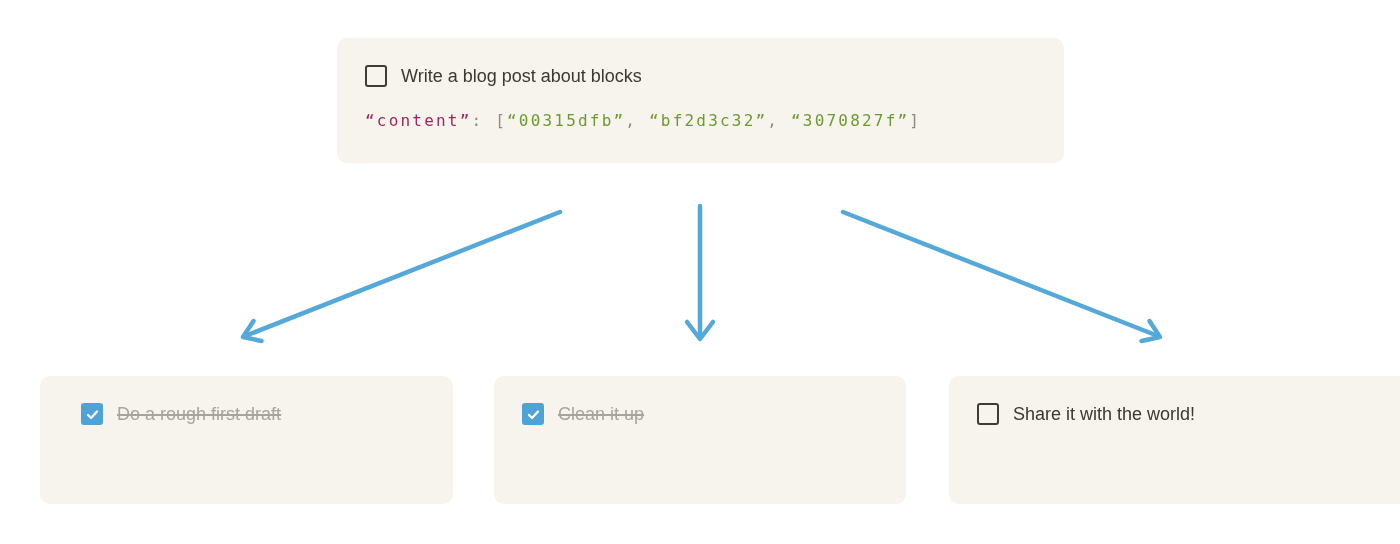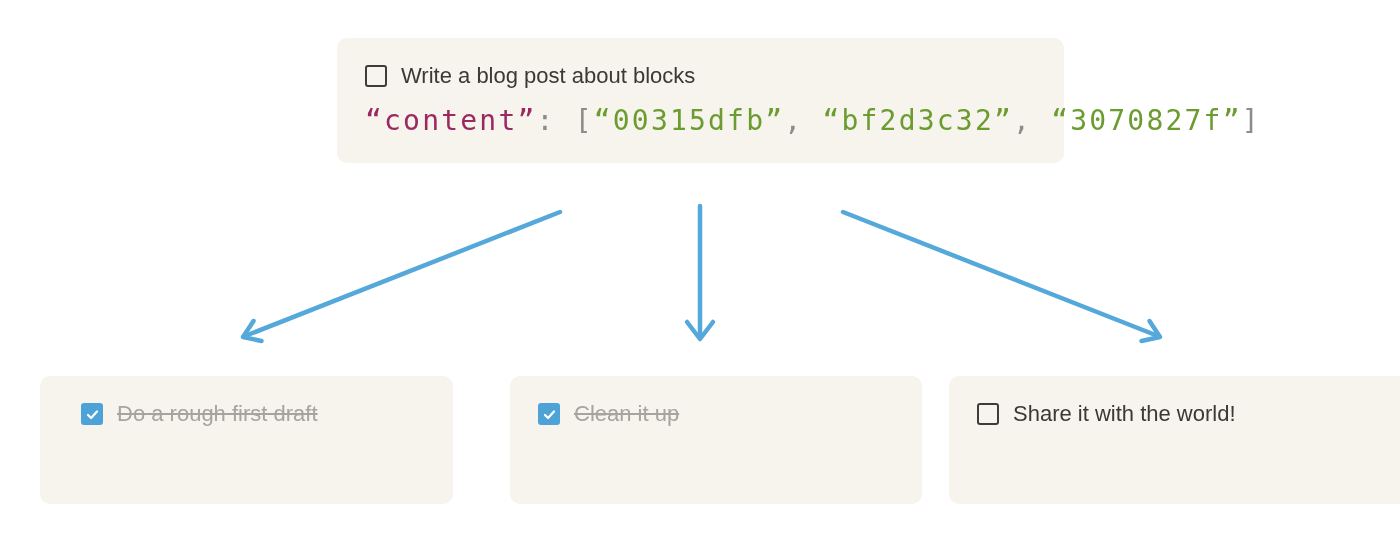--- a/index.html
+++ b/index.html
@@ -17,21 +17,21 @@
   }
   .card {
     position: absolute;
     box-sizing: border-box;
     background: #f7f3ed;
     border-radius: 10px;
     padding: 26px 28px;
   }
   .card.parent { left: 337px; top: 38px;  width: 727px; height: 125px; }
   .card.child1 { left: 40px;  top: 376px; width: 413px; height: 128px; padding-left: 41px; }
-  .card.child2 { left: 510px; top: 376px; width: 412px; height: 128px; }
+  .card.child2 { left: 494px; top: 376px; width: 412px; height: 128px; }
   .card.child3 { left: 949px; top: 376px; width: 466px; height: 128px; }
 
   .title-row {
     display: flex;
     align-items: center;
     height: 24px;
   }
   .checkbox {
     flex: 0 0 auto;
     width: 22px;
@@ -48,34 +48,34 @@
   .checkbox.checked {
     border: none;
     background: #4da3d8;
     display: flex;
     align-items: center;
     justify-content: center;
   }
   .checkbox.checked svg { display: block; }
 
   .title {
-    font-size: 22px;
+    font-size: 18px;
     color: #3b3835;
     white-space: nowrap;
   }
   .title.done {
     color: #a7a39e;
     text-decoration: line-through;
     text-decoration-thickness: 1.5px;
   }
 
   .code {
     margin-top: 20px;
     font-family: "DejaVu Sans Mono", monospace;
-    font-size: 28px;
+    font-size: 16px;
     letter-spacing: 2.2px;
     line-height: 26px;
     white-space: nowrap;
   }
   .code .k { color: #9c2860; }
   .code .p { color: #8e8b88; }
   .code .s { color: #6b9c2f; }
 
   .arrows {
     position: absolute;

